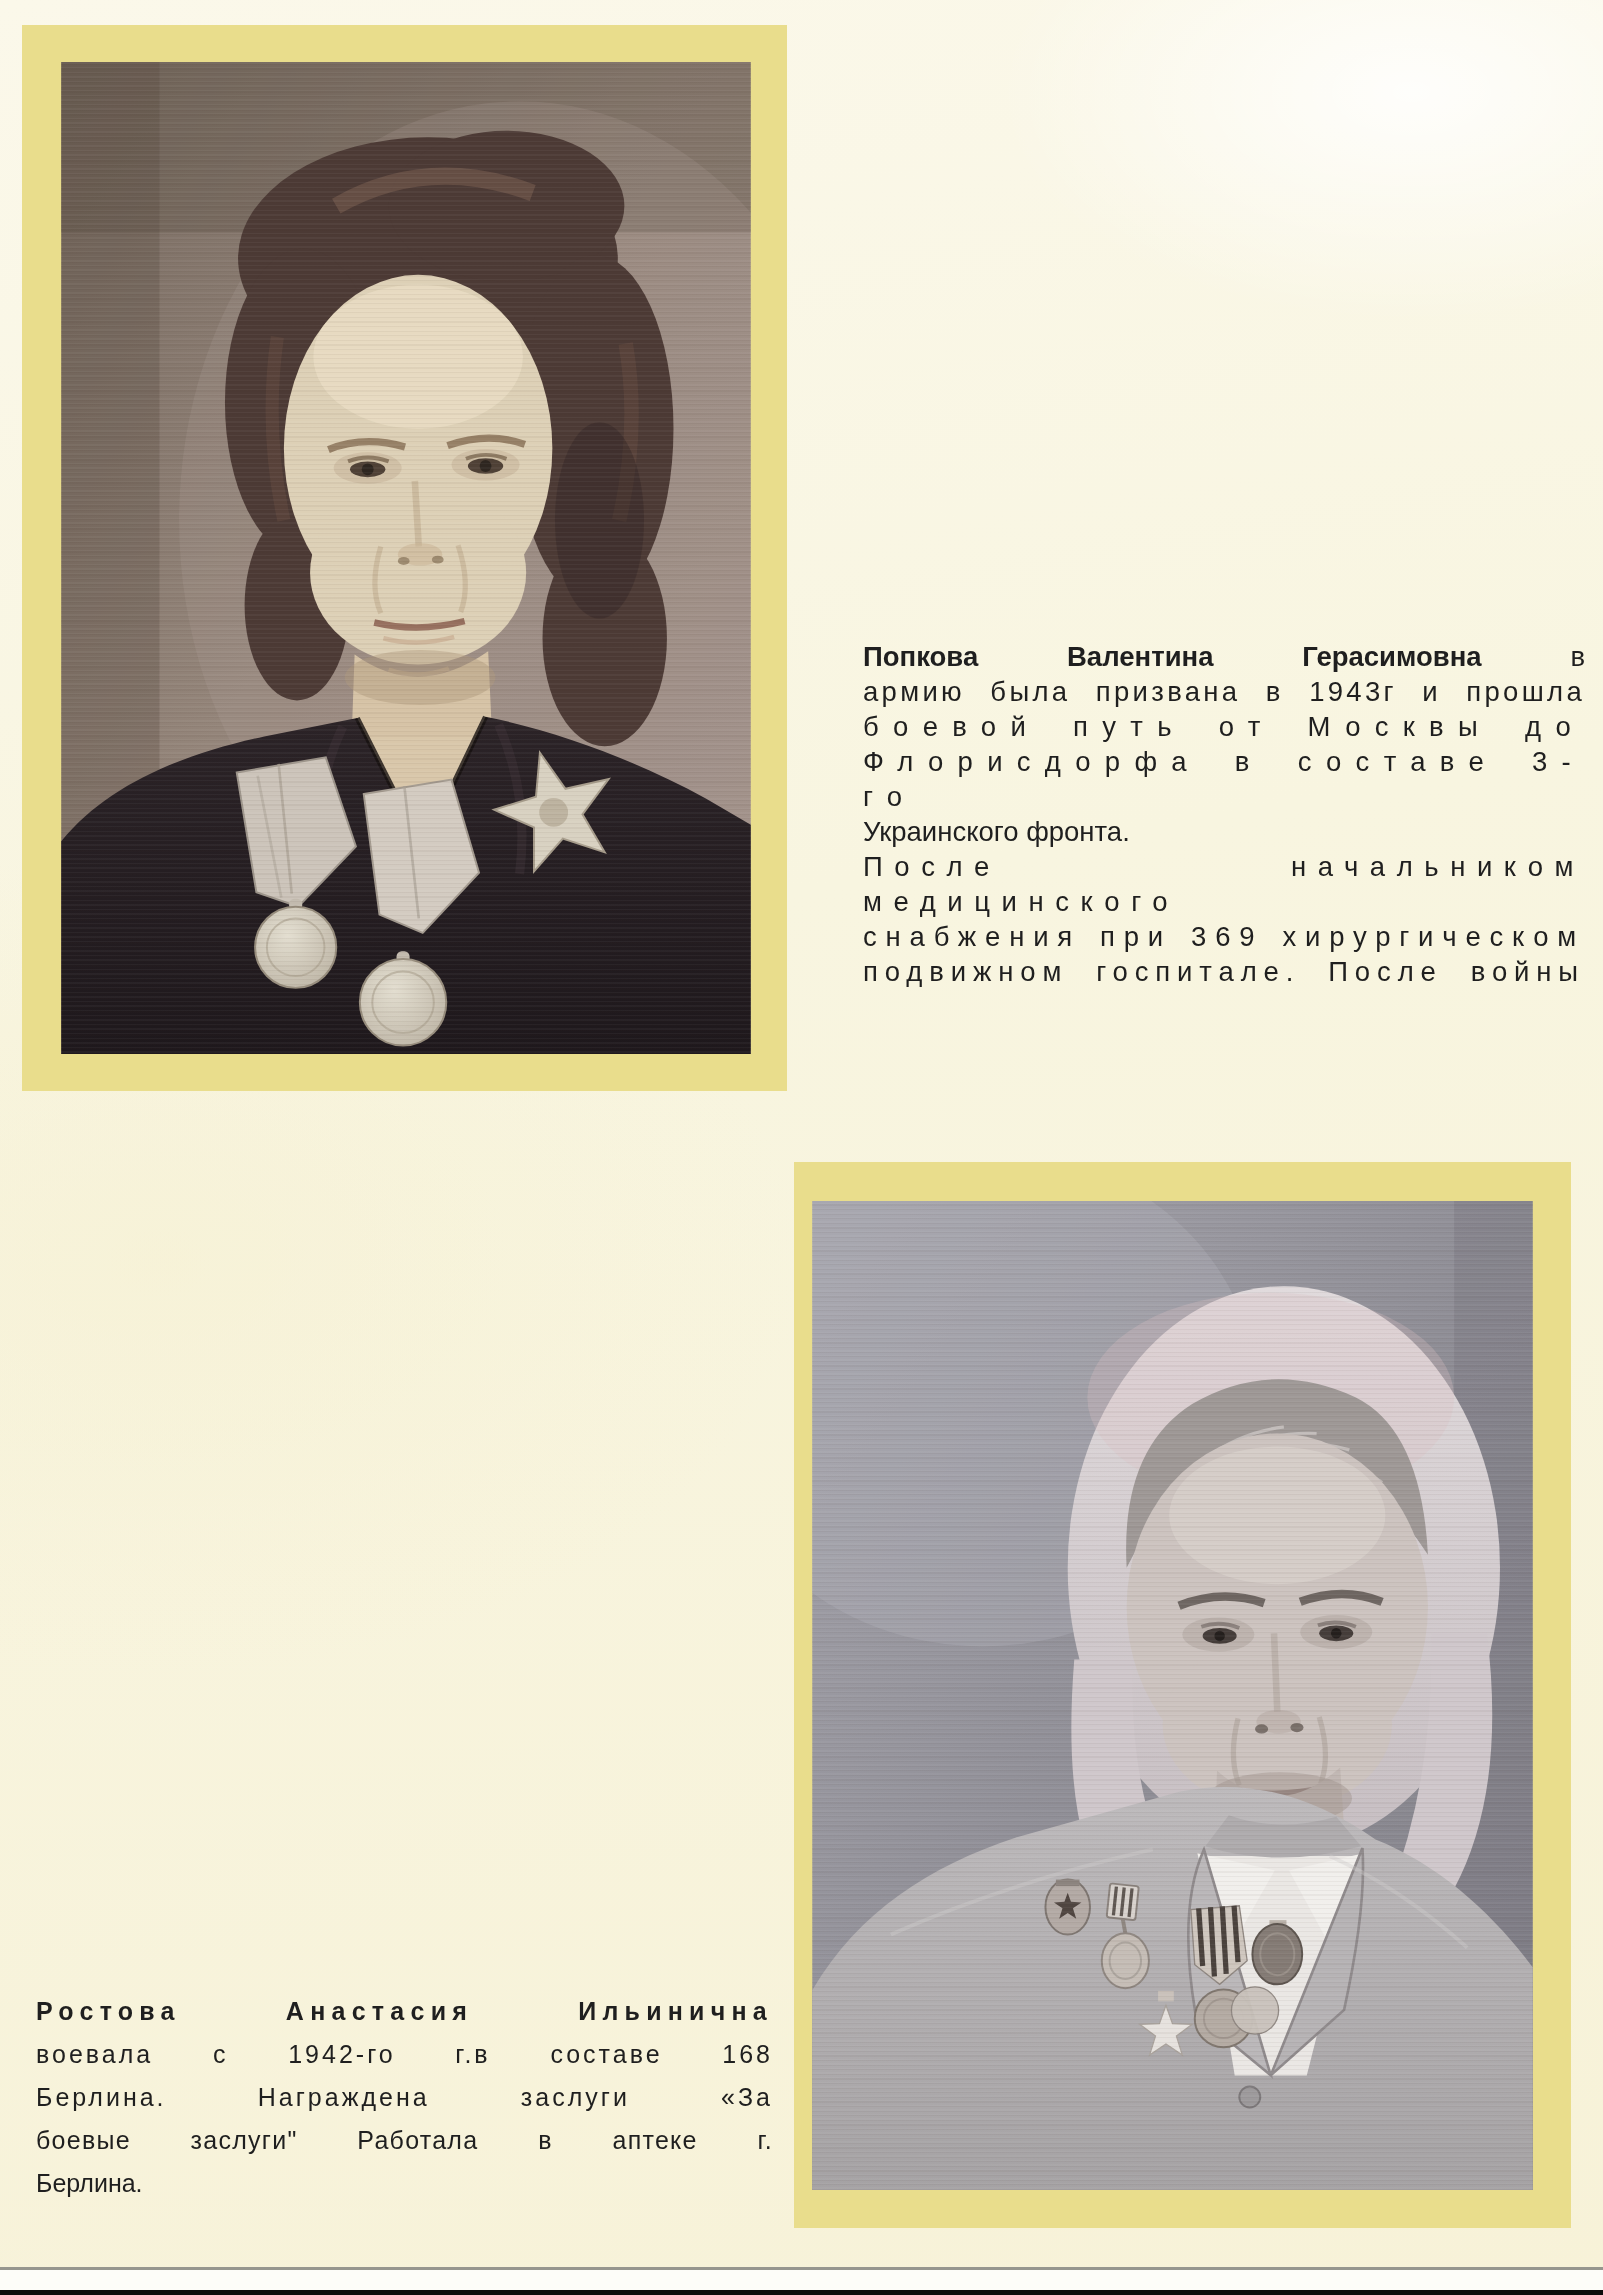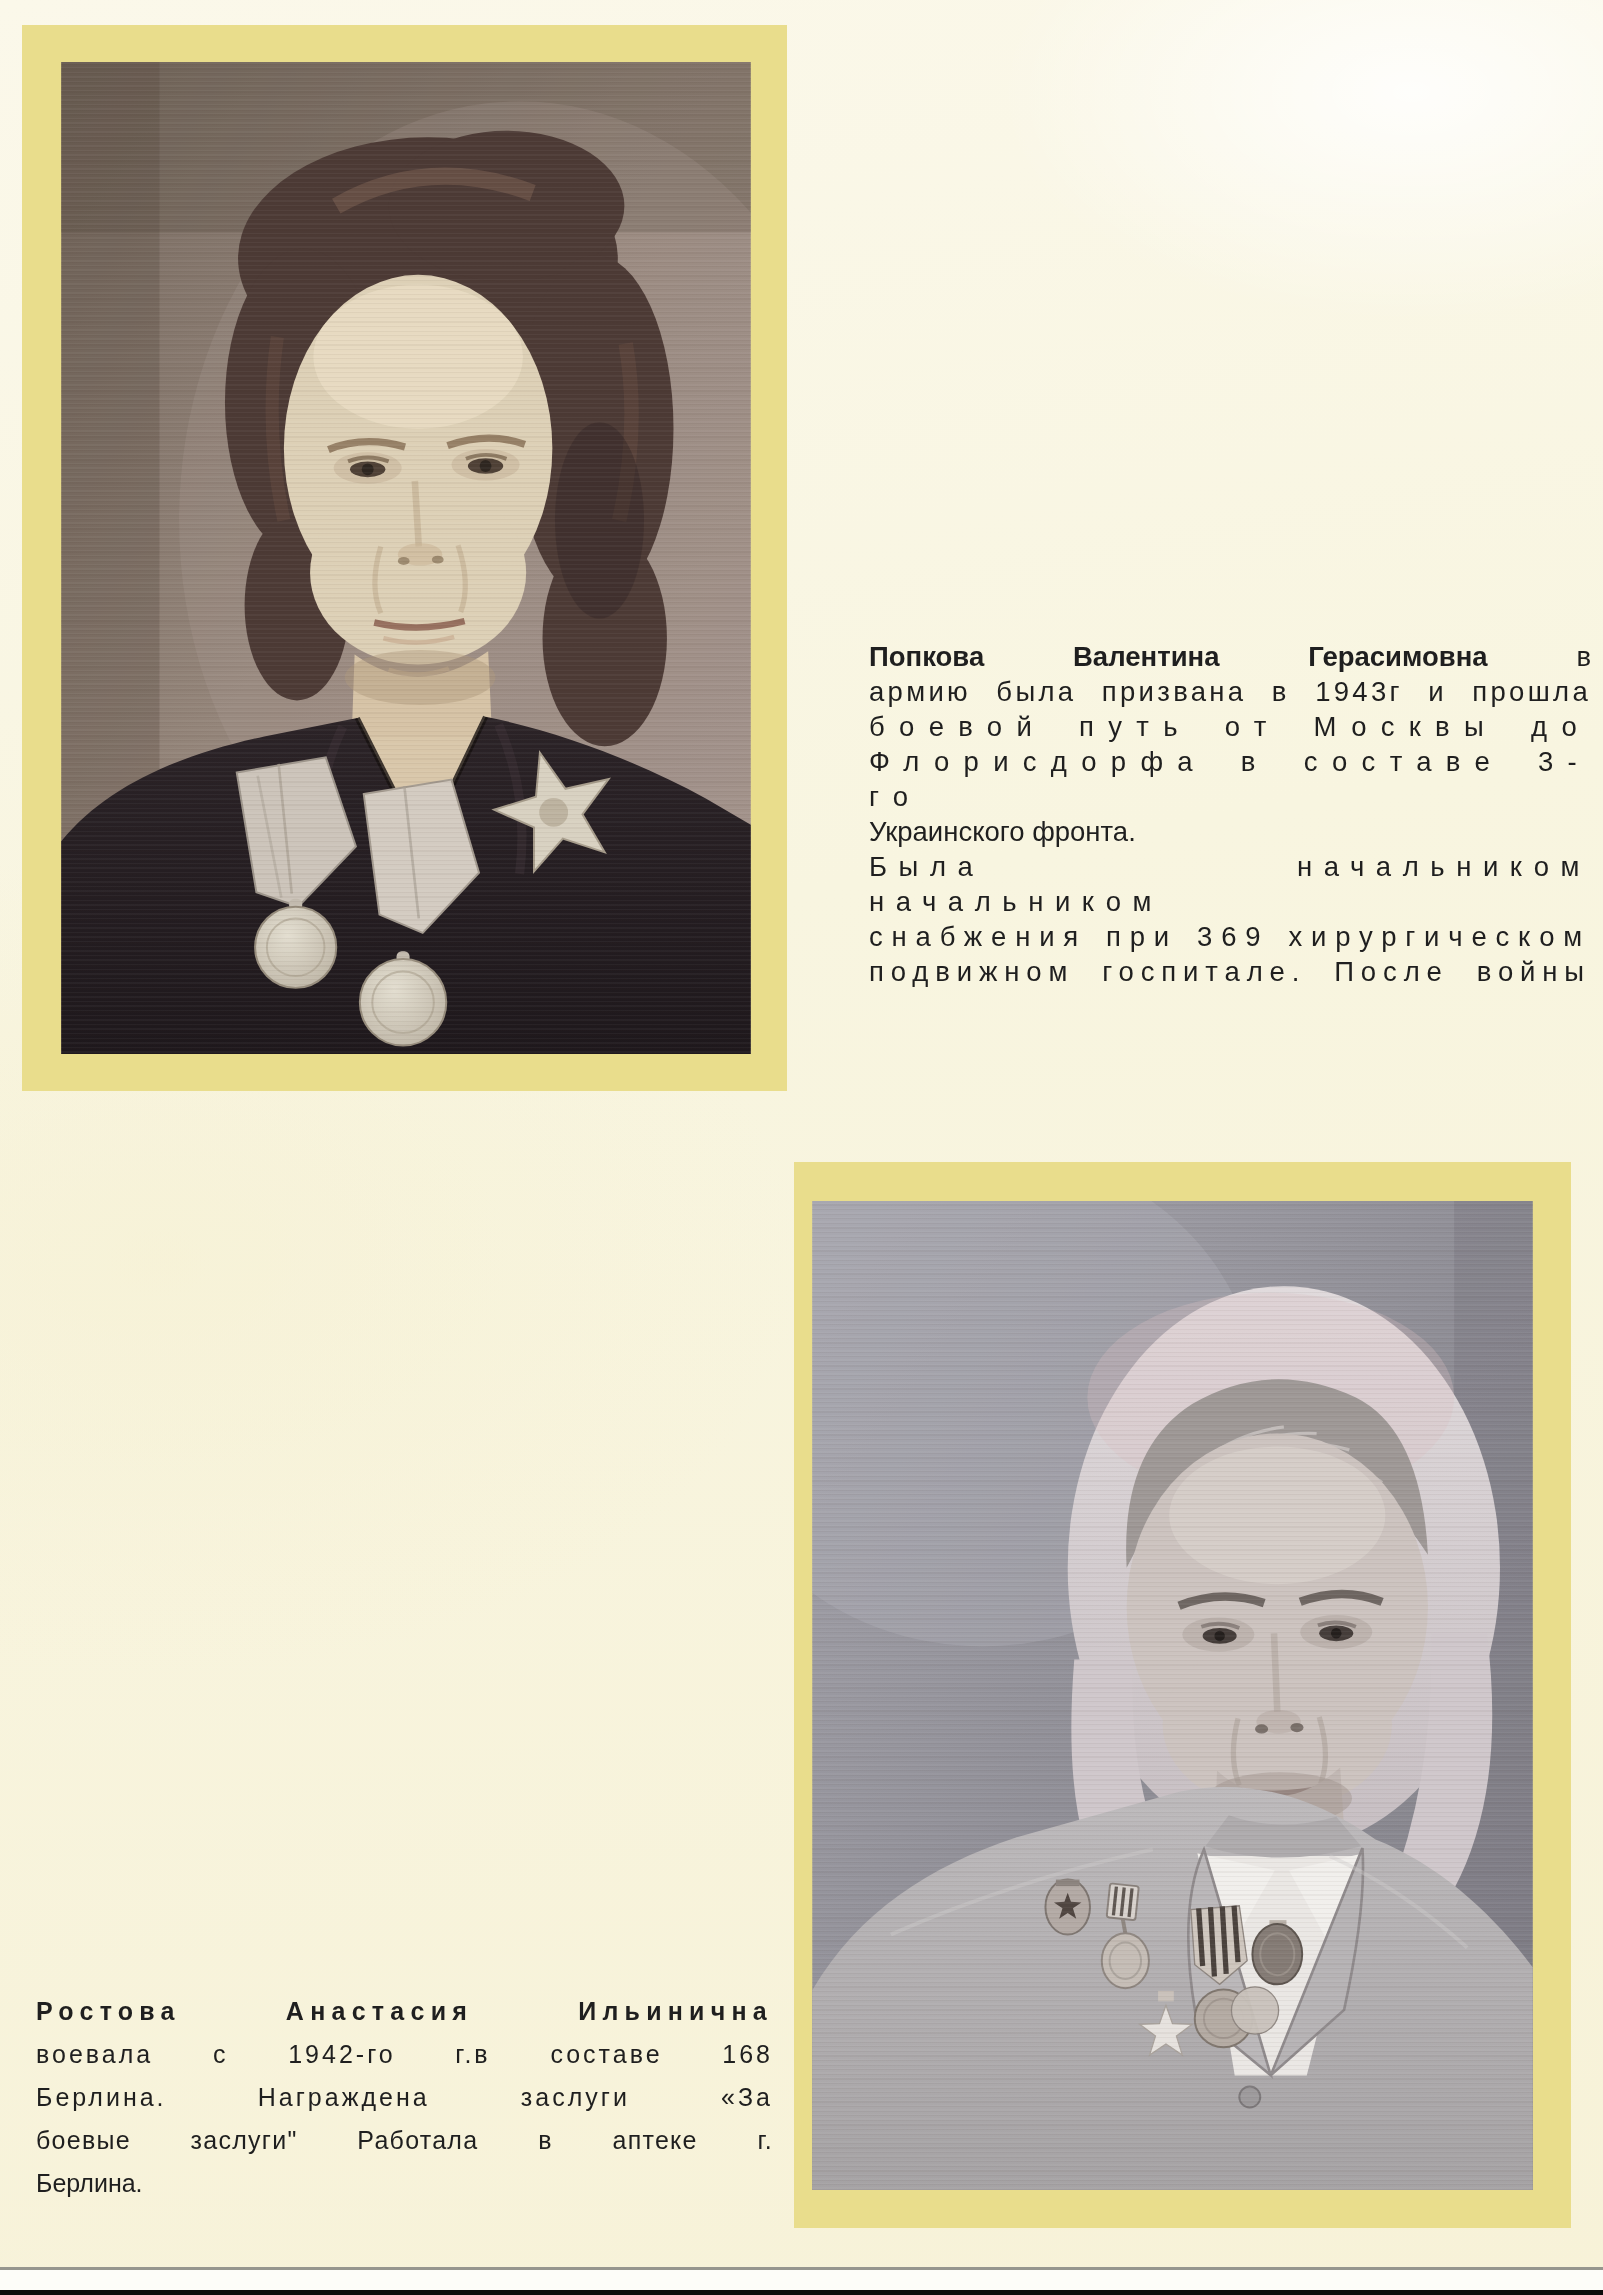--- a/index.html
+++ b/index.html
@@ -20,21 +20,21 @@
   .frame-rostova{left:794px;top:1162px;width:777px;height:1066px;}
   .frame svg{position:absolute;display:block;}
   .frame-popkova svg{left:39px;top:37px;}
   .frame-rostova svg{left:18.3px;top:39px;}
   .grain{position:absolute;pointer-events:none;
     background:repeating-linear-gradient(0deg, rgba(60,40,30,0.05) 0 1.3px, rgba(255,255,255,0.04) 1.3px 2.6px, transparent 2.6px 4.6px);}
   .grain-popkova{left:39px;top:37px;width:690px;height:992px;}
   .grain-rostova{left:18.3px;top:39px;width:721px;height:989px;}
 
   .caption{position:absolute;color:#1f1f1f;}
-  .caption-popkova{left:863px;top:639px;width:722px;font-size:27.5px;line-height:35px;margin-left:6px;}
+  .caption-popkova{left:863px;top:639px;width:722px;font-size:27.5px;line-height:35px;}
   .caption-rostova{left:36px;top:1990px;width:737px;font-size:25px;line-height:43px;}
   .cl{white-space:nowrap;overflow:visible;}
   .j{text-align:justify;text-align-last:justify;white-space:normal;}
   .ls05{letter-spacing:.05em}
   .ls12{letter-spacing:.12em}
   .ls25{letter-spacing:.25em}
   .ls32{letter-spacing:.32em}
   .ls42{letter-spacing:.42em}
   .ls50{letter-spacing:.52em}
   .nm{font-weight:700;}
@@ -142,21 +142,21 @@
     </svg>
     <div class="grain grain-popkova"></div>
   </figure>
 
   <section class="caption caption-popkova">
     <div class="cl j"><b class="nm">Попкова Валентина Герасимовна</b><span> в</span></div>
     <div class="cl j ls12">армию была призвана в 1943г и прошла</div>
     <div class="cl j ls50">боевой путь от Москвы до</div>
     <div class="cl j ls50">Флорисдорфа в составе 3-го</div>
     <div class="cl">Украинского фронта.</div>
-    <div class="cl j ls42">Была начальником начальником</div>
+    <div class="cl j ls42">После начальником медицинского</div>
     <div class="cl j ls32">снабжения при 369 хирургическом</div>
     <div class="cl j ls25">подвижном госпитале. После войны</div>
   </section>
 
   <figure class="frame frame-rostova" style="margin:0;" aria-label="Чёрно-белый портрет женщины в светлом платке и светлом жакете с несколькими медалями и знаками">
     <svg width="721" height="989" viewBox="0 0 1100 1510">
       <defs>
         <linearGradient id="p2bg" x1="0" y1="0" x2="1" y2="1">
           <stop offset="0" stop-color="#a4a3ab"></stop>
           <stop offset="0.5" stop-color="#8f8e96"></stop>

